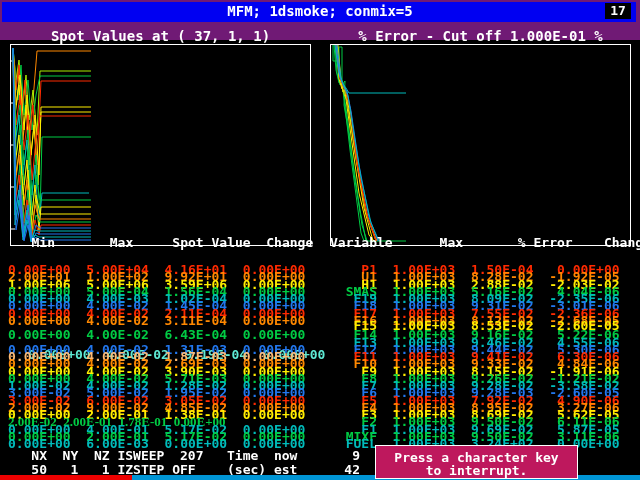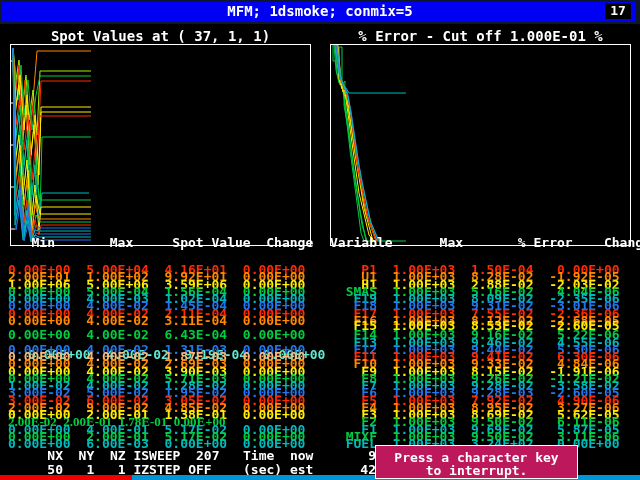--- a/index.html
+++ b/index.html
@@ -1,19 +1,19 @@
 <!DOCTYPE html>
 <html><head>
 <meta charset="utf-8">
 <style>
   html,body{margin:0;padding:0;background:#222;}
   #screen{position:relative;width:640px;height:480px;background:#000;overflow:hidden;
           font-family:"DejaVu Sans Mono",monospace;font-weight:bold;}
   
-  #titlebar{position:absolute;left:0;top:0;width:640px;height:24px;background:#0f172a;}
+  #titlebar{position:absolute;left:0;top:0;width:640px;height:40px;background:#701a75;}
   #titlebar .bluebox{position:absolute;left:2px;top:2px;width:634px;height:20px;background:#0000f2;}
   #titlebar .title-text{position:absolute;left:0;top:3px;width:100%;text-align:center;
           color:#fff;font-size:14px;letter-spacing:0px;}
   #titlebar .page-badge{position:absolute;right:9px;top:3px;width:26px;height:16px;background:#000;
           color:#fff;font-size:13px;text-align:center;line-height:16px;}
   
   .plot-title{position:absolute;top:28px;width:301px;text-align:center;color:#fff;font-size:14px;}
   #plot-title-left{left:10px;}
   #plot-title-right{left:330px;}
   
@@ -26,21 +26,21 @@
           font-family:inherit;font-weight:bold;}
   #thead-left{left:8px;}
   #thead-right{left:330px;}
   .tbody{position:absolute;top:263px;width:310px;height:190px;}
   #tbody-left{left:8px;}
   #tbody-right{left:330px;}
   .trow{position:absolute;left:0;margin:0;white-space:pre;font-size:13px;line-height:13px;
           font-family:inherit;font-weight:bold;}
   
   pre.status{position:absolute;left:0;margin:0;color:#fff;font-size:13px;line-height:13px;
-          font-family:inherit;font-weight:bold;padding-left:16px;}
+          font-family:inherit;font-weight:bold;}
   #status-line-1{top:449px;}
   #status-line-2{top:463px;}
   
   #interrupt{position:absolute;left:375px;top:445px;width:201px;height:27px;background:#be185d;
           border:1px solid #fff;color:#fff;font-size:13px;line-height:13px;text-align:center;
           padding-top:5px;z-index:5;}
   
   #progress{position:absolute;left:0;top:475px;width:640px;height:5px;}
   #progress .pred{position:absolute;left:0;top:0;height:5px;background:#ee0000;}
   #progress .pcyan{position:absolute;top:0;height:5px;background:#0095d5;right:0;}

